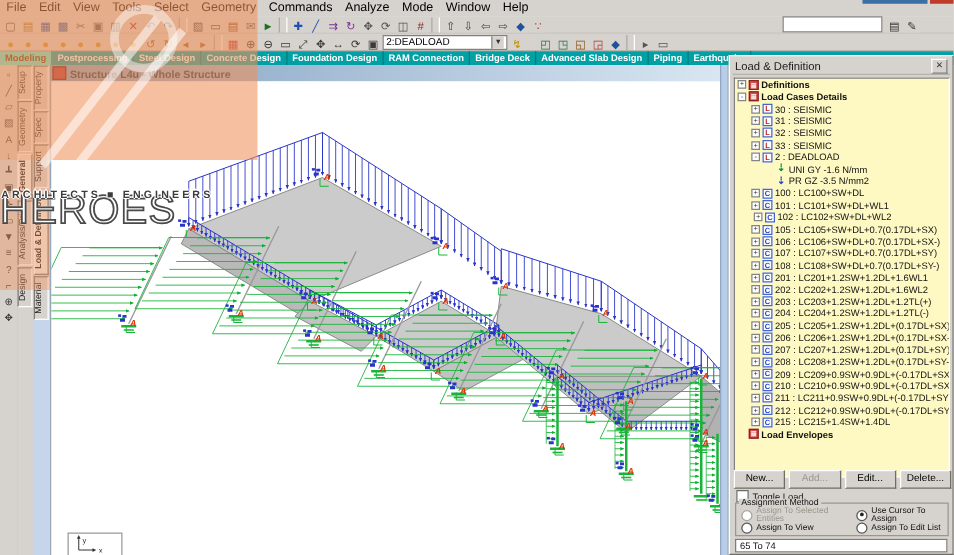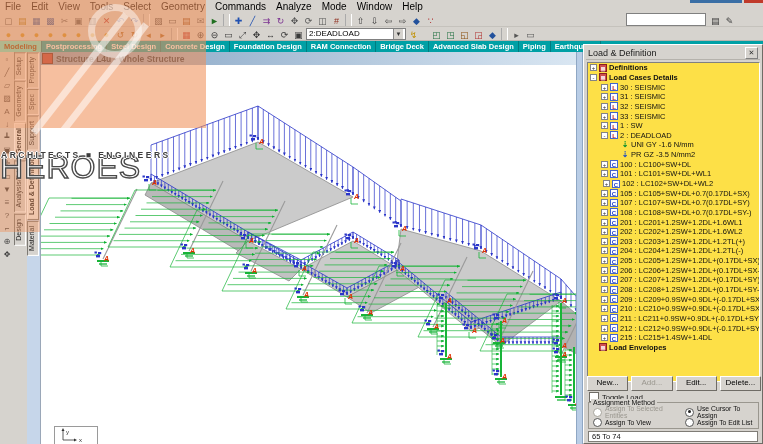--- a/index.html
+++ b/index.html
@@ -31,21 +31,21 @@
   
   #docTitle{left:40px;top:52px;width:536px;height:13px;background:linear-gradient(90deg,#7f9fc0,#d9e6f2);display:flex;align-items:center;font-size:8.5px;font-weight:bold;color:#1d2f42;padding-left:2px;box-sizing:border-box;}
   #docTitle .dicon{width:9px;height:9px;background:#b03030;border:1px solid #5a1515;margin-right:3px;}
   #canvas{left:40px;top:65px;width:536px;height:379px;background:#fff;border-left:1px solid #9aa7b8;box-sizing:border-box;overflow:hidden;}
   #divider{left:576px;top:52px;width:7px;height:392px;background:#b9cde6;border-left:1px solid #8fa7c4;border-right:1px solid #8fa7c4;box-sizing:border-box;}
   #axisTriad{left:13px;top:361px;width:42px;height:17px;border:1px solid #9a9a9a;background:#fff;font-size:7px;}
   
   #panel{left:583px;top:44px;width:180px;height:400px;background:#d6d3ce;border:1px solid;border-color:#fff #6f6c66 #6f6c66 #fff;box-sizing:border-box;}
   #panelTitle{left:2px;top:2px;width:174px;height:13px;background:#d6d3ce;border-bottom:1px solid #b5b2ac;font-size:9px;color:#1a1a1a;display:flex;align-items:center;padding:0 2px;box-sizing:border-box;}
   #panelClose{margin-left:auto;width:11px;height:10px;border:1px solid;border-color:#fff #808080 #808080 #fff;font-size:7px;line-height:9px;text-align:center;color:#333;cursor:pointer;background:#d6d3ce;}
-  #tree{left:3px;top:17px;width:173px;height:320px;background:#fde047;border:1px solid;border-color:#808080 #fff #fff #808080;overflow:hidden;box-sizing:border-box;}
+  #tree{left:3px;top:17px;width:173px;height:320px;background:#fef9c3;border:1px solid;border-color:#808080 #fff #fff #808080;overflow:hidden;box-sizing:border-box;}
   .trow{height:9.65px;display:flex;align-items:center;font-size:7.5px;color:#111;white-space:nowrap;cursor:pointer;}
   .trow b{font-weight:bold;}
   .exp{width:7px;height:7px;border:1px solid #848484;background:#fff;font-size:6px;line-height:6px;text-align:center;color:#333;margin-right:2px;flex:none;box-sizing:border-box;}
   .noexp{width:7px;margin-right:2px;flex:none;}
   .ticon{width:8px;height:8px;flex:none;margin-right:2px;font-size:6px;line-height:8px;text-align:center;font-weight:bold;box-sizing:border-box;}
   .ti-def{background:#d05050;color:#fff;border:1px solid #8a2020;}
   .ti-L{background:#fff;color:#c02020;border:1px solid #4466cc;}
   .ti-C{background:#fff;color:#2244cc;border:1px solid #4466cc;}
   .ti-uni{color:#0a9030;font-size:8px;}
   .ti-pr{color:#2050c0;font-size:8px;}
@@ -928,25 +928,20 @@
         <span class="exp">+</span>
         <span class="ticon ti-L">L</span>
         <span>32 : SEISMIC</span>
       </div>
       <div class="trow" style="padding-left: 13px;">
         <span class="exp">+</span>
         <span class="ticon ti-L">L</span>
         <span>33 : SEISMIC</span>
       </div>
       <div class="trow" style="padding-left: 13px;">
-        <span class="exp">+</span>
-        <span class="ticon ti-L">L</span>
-        <span>1 : SW</span>
-      </div>
-      <div class="trow" style="padding-left: 13px;">
         <span class="exp">-</span>
         <span class="ticon ti-L">L</span>
         <span>2 : DEADLOAD</span>
       </div>
       <div class="trow" style="padding-left: 24px;">
         <span class="noexp"></span>
         <span class="ticon ti-uni">⇣</span>
         <span>UNI GY -1.6 N/mm</span>
       </div>
       <div class="trow" style="padding-left: 24px;">
@@ -966,20 +961,25 @@
       </div>
       <div class="trow" style="padding-left: 15px;">
         <span class="exp">+</span>
         <span class="ticon ti-C">C</span>
         <span>102 : LC102+SW+DL+WL2</span>
       </div>
       <div class="trow" style="padding-left: 13px;">
         <span class="exp">+</span>
         <span class="ticon ti-C">C</span>
         <span>105 : LC105+SW+DL+0.7(0.17DL+SX)</span>
+      </div>
+      <div class="trow" style="padding-left: 13px;">
+        <span class="exp">+</span>
+        <span class="ticon ti-C">C</span>
+        <span>106 : LC106+SW+DL+0.7(0.17DL+SX-)</span>
       </div>
       <div class="trow" style="padding-left: 13px;">
         <span class="exp">+</span>
         <span class="ticon ti-C">C</span>
         <span>107 : LC107+SW+DL+0.7(0.17DL+SY)</span>
       </div>
       <div class="trow" style="padding-left: 13px;">
         <span class="exp">+</span>
         <span class="ticon ti-C">C</span>
         <span>108 : LC108+SW+DL+0.7(0.17DL+SY-)</span>

